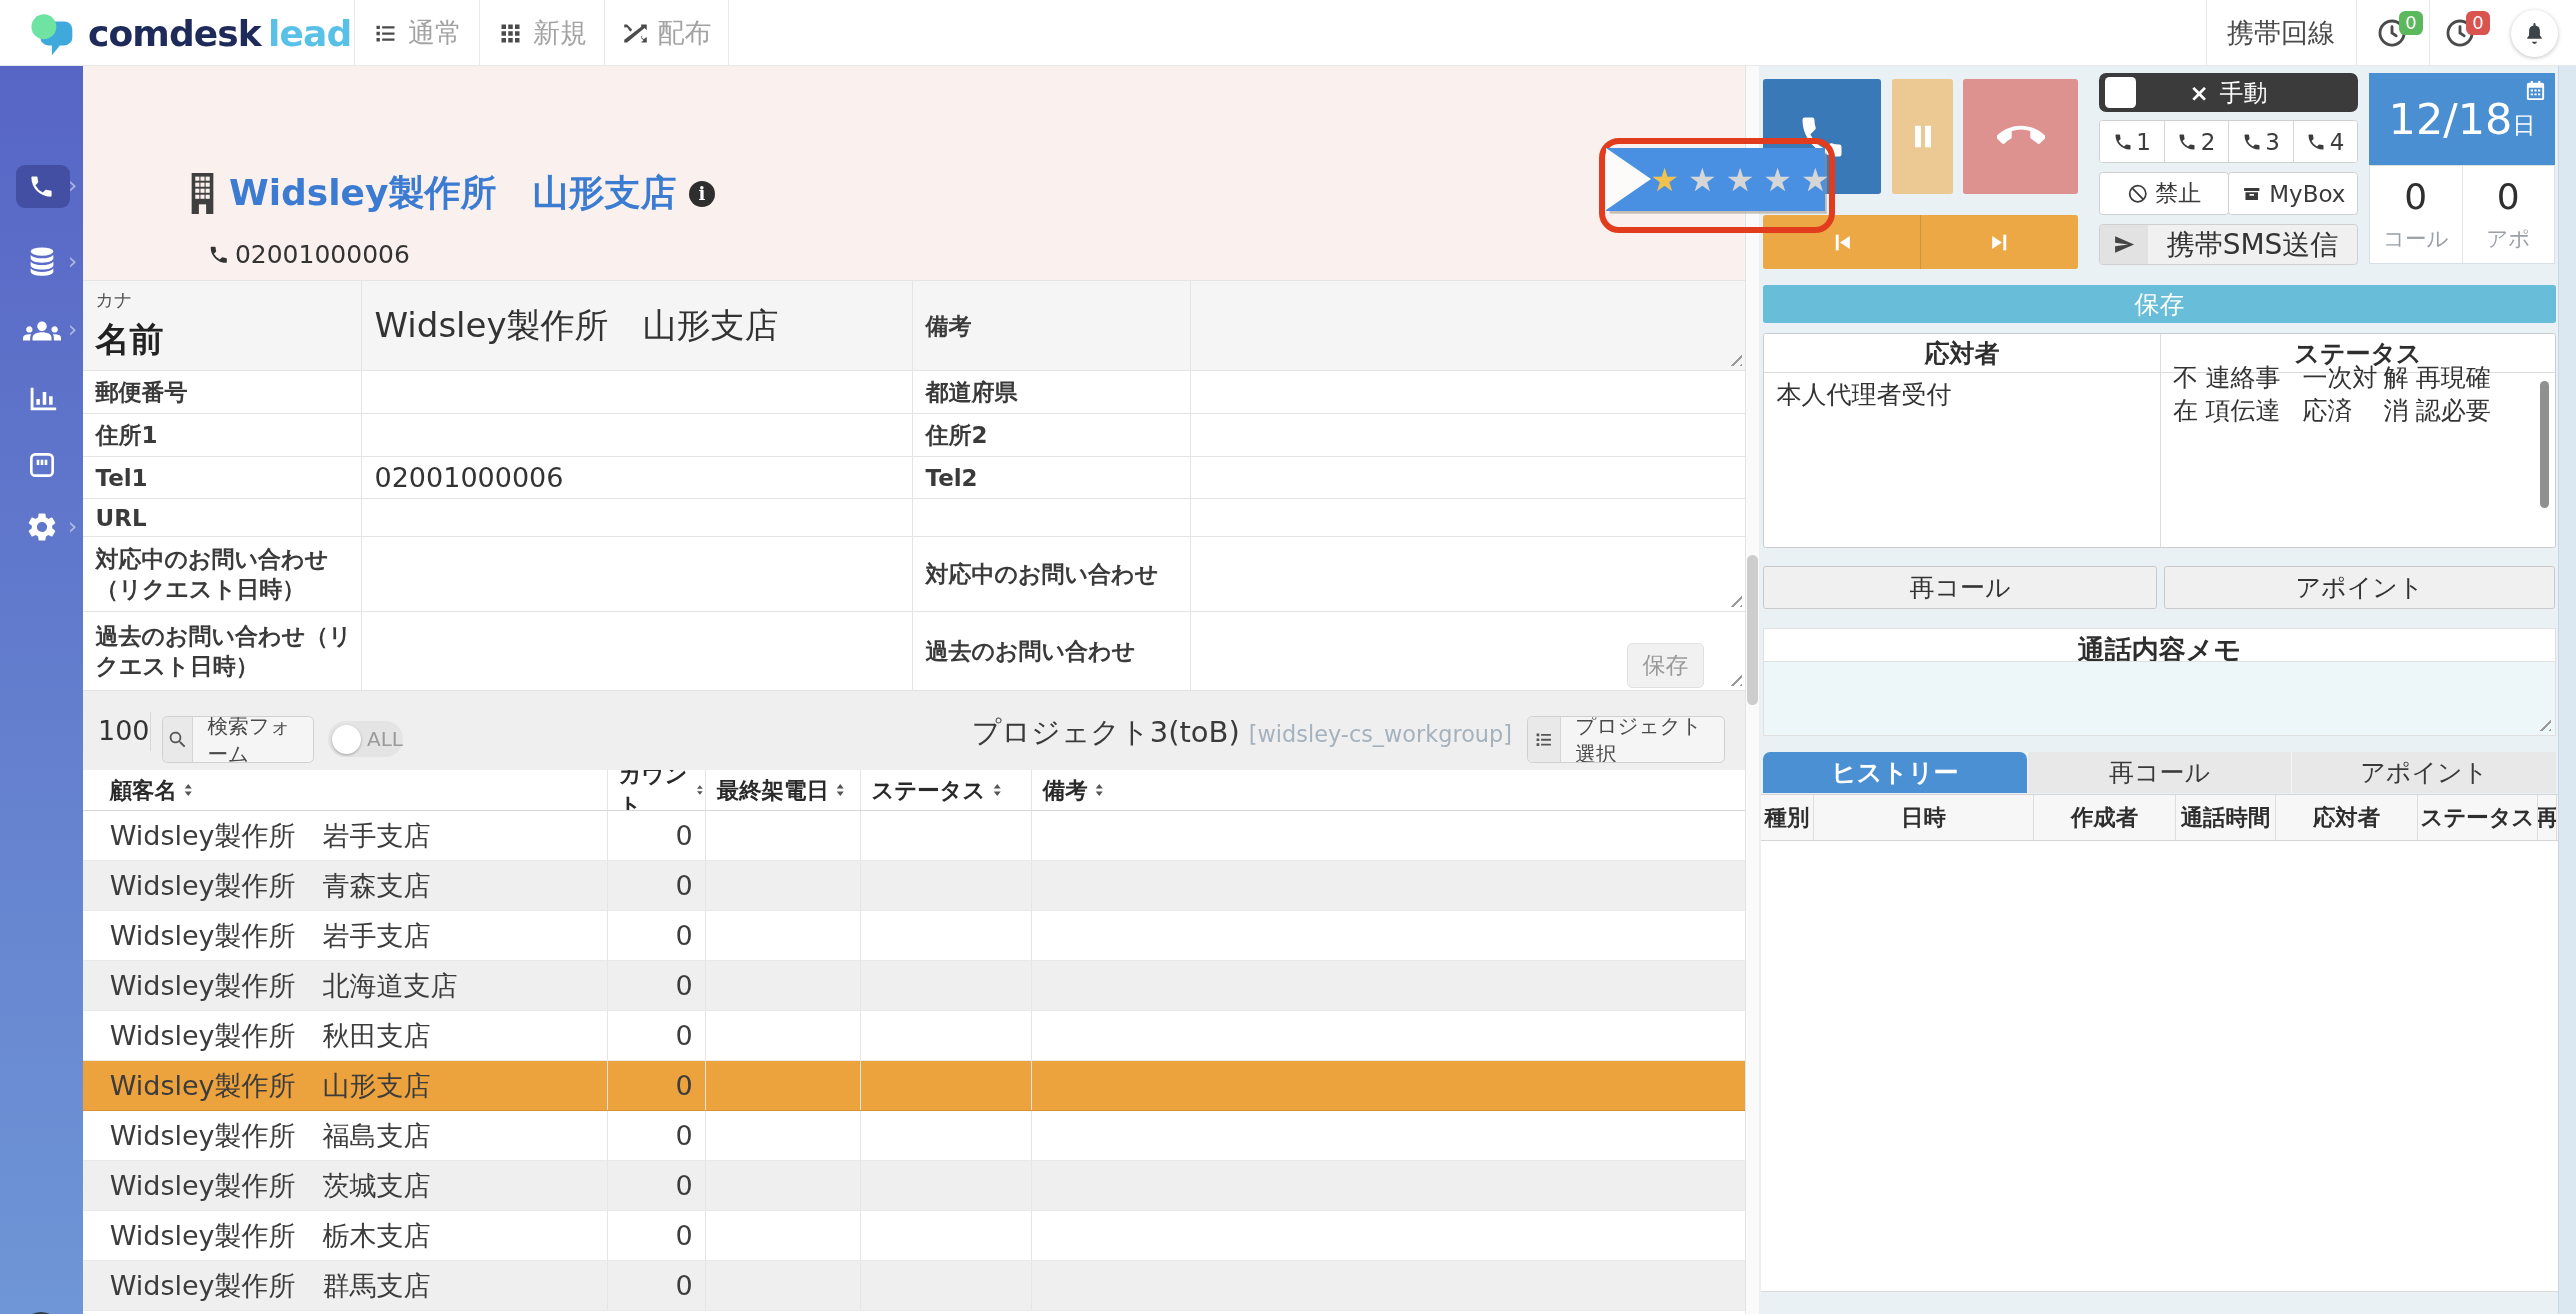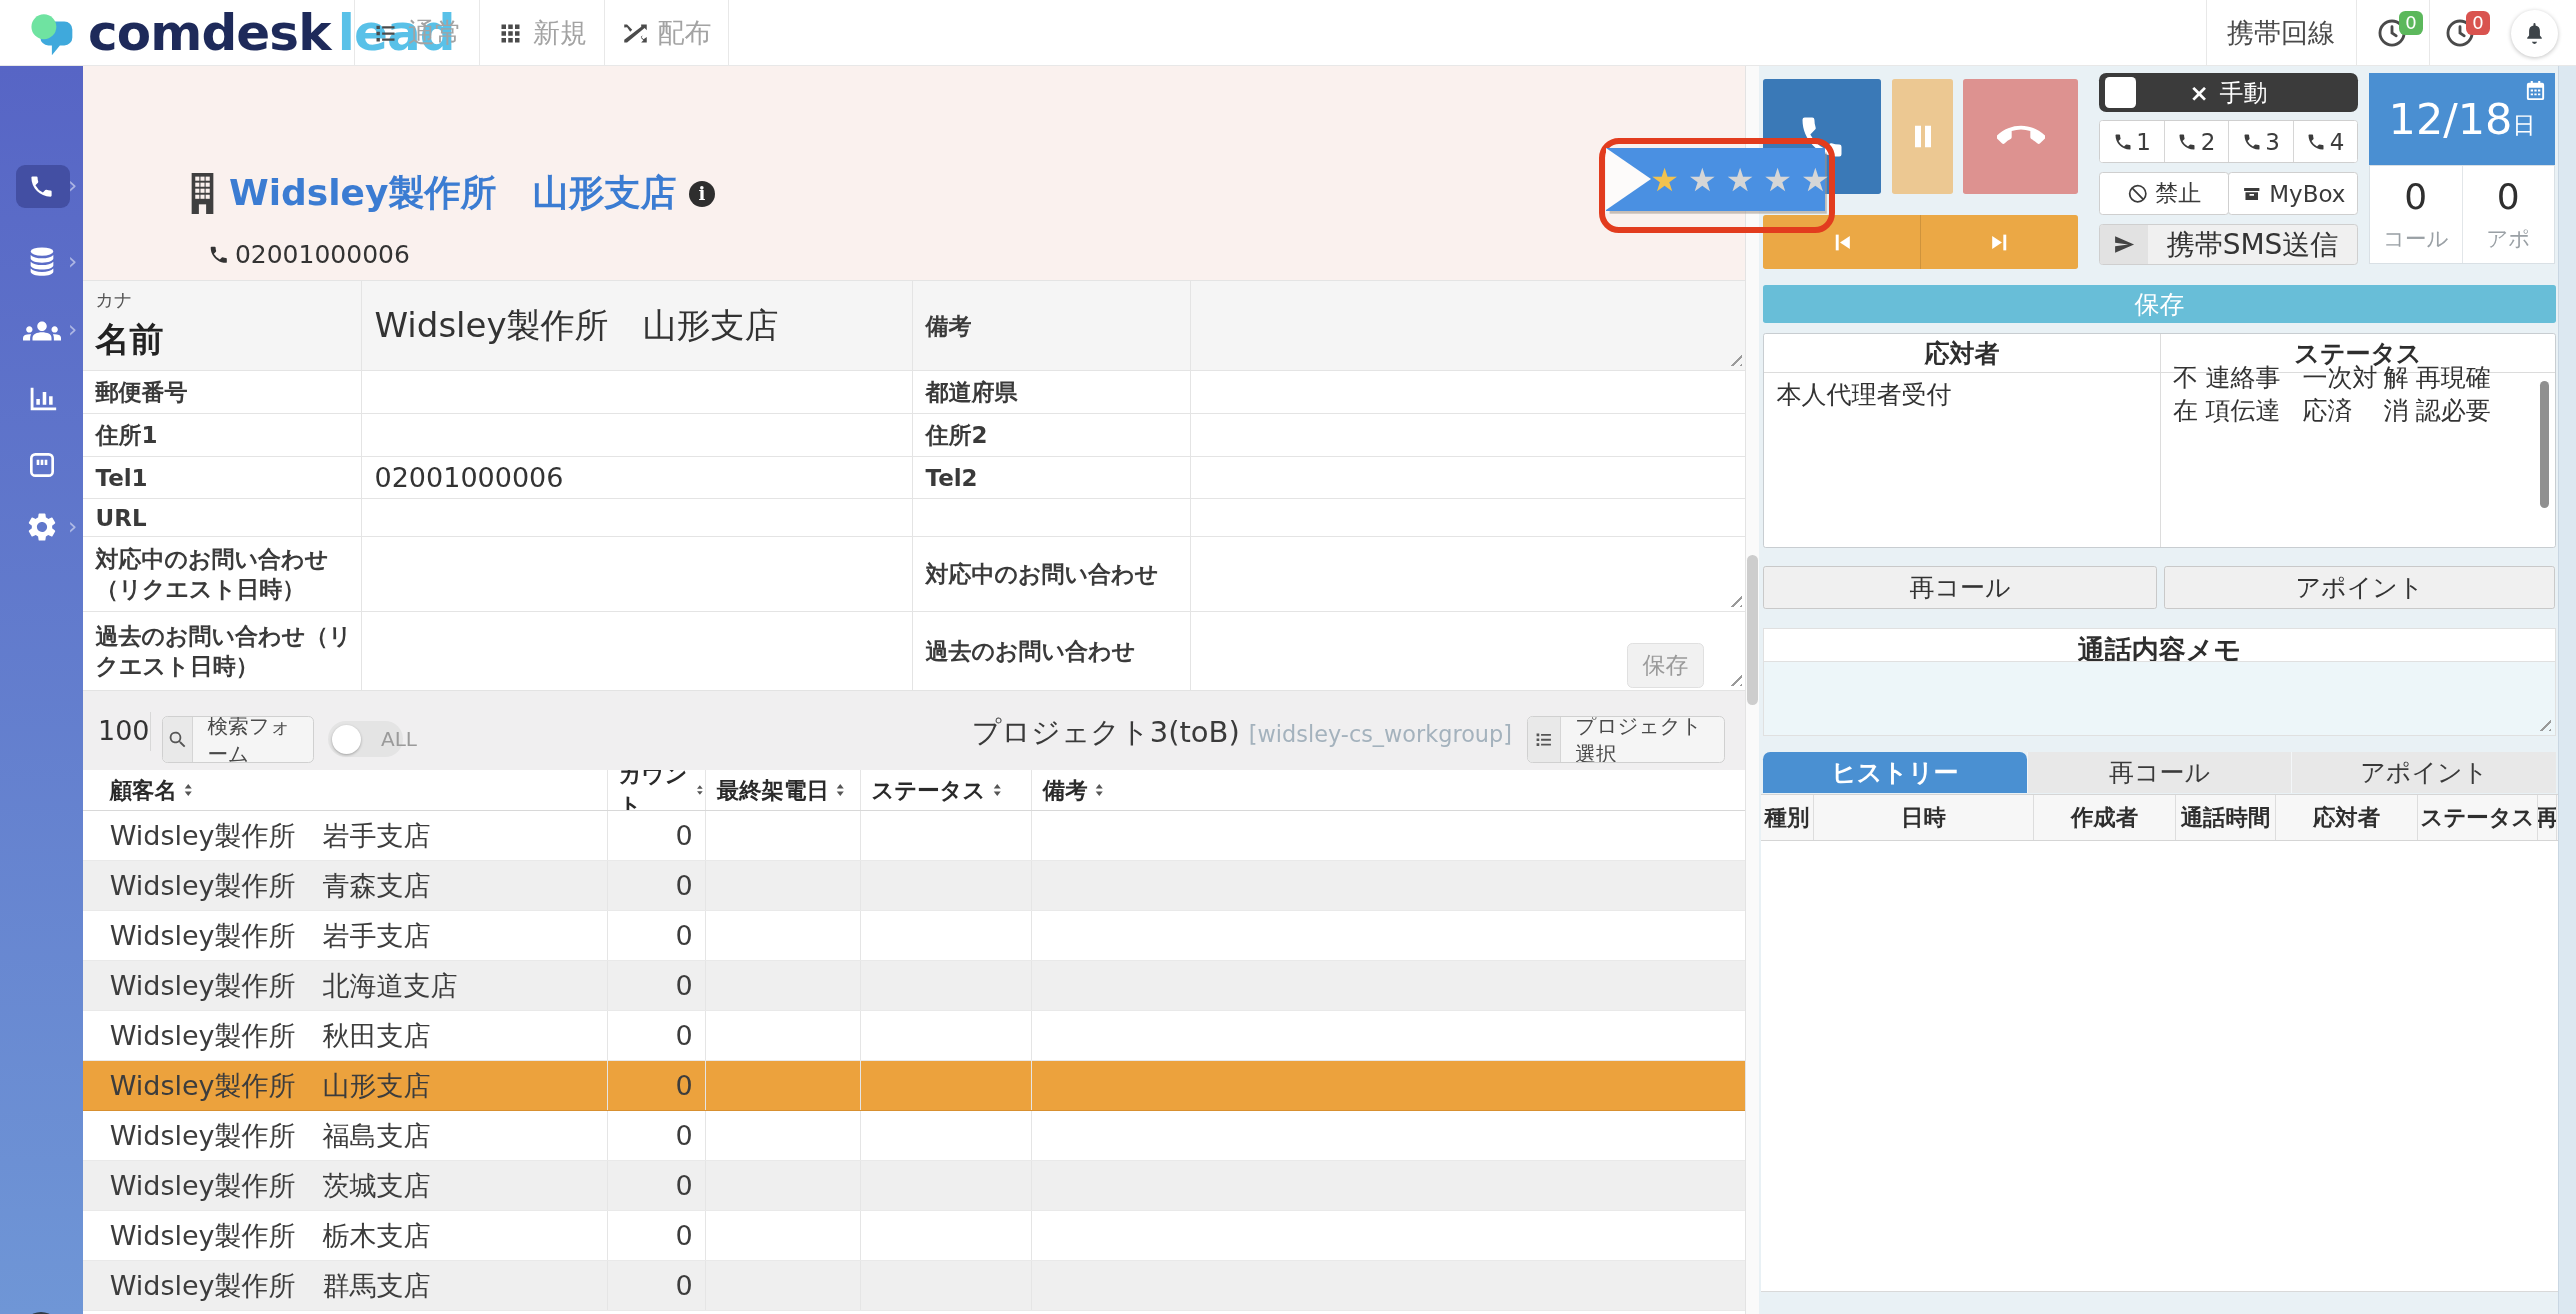--- a/index.html
+++ b/index.html
@@ -6,21 +6,21 @@
   html,body { width:2576px; height:1315px; overflow:hidden; background:#fff;
     font-family:"DejaVu Sans","Liberation Sans",sans-serif; color:#333; }
   #app { position:absolute; inset:0; width:2576px; height:1315px; }
   .abs { position:absolute; }
   .icon { display:inline-flex; align-items:center; justify-content:center; }
   .icon svg { width:100%; height:100%; display:block; }
 
   
   #topbar { left:0; top:0; width:2576px; height:66px; background:#fff; border-bottom:1.8px solid #e8e8e8; z-index:30; }
   #logo { left:27px; top:9px; width:48px; height:48px; }
-  #brand { left:88px; top:0; height:66px; display:flex; align-items:center; font-size:50px; font-weight:bold; letter-spacing:-0.9px; }
+  #brand { left:88px; top:0; height:66px; display:flex; align-items:center; font-size:36px; font-weight:bold; letter-spacing:-0.9px; }
   #brand .b1 { color:#1e2a5a; } #brand .b2 { color:#59c1e8; margin-left:7.2px; }
   #menu { left:354px; top:0; height:66px; display:flex; }
   .menu-item { width:125px; height:66px; display:flex; align-items:center; justify-content:center; gap:9px; border-left:0.9px solid #e8e8e8; }
   .menu-item:last-child { border-right:0.9px solid #e8e8e8; }
   .menu-item .icon { width:27px; height:27px; color:#4b4b4b; }
   .menu-item span.lbl { font-size:27px; color:#a3a3a3; }
   .tb-sep { top:0; width:0.9px; height:66px; background:#e8e8e8; }
   #line-label { left:2206px; top:0; width:150px; height:66px; display:flex; align-items:center; justify-content:center; font-size:27px; color:#4a4a4a; }
   .clock-wrap { top:16px; width:34px; height:34px; color:#4a4a4a; }
   .tb-badge { top:10.7px; width:24px; height:24px; border-radius:6.3px; color:#fff; font-size:18px; display:flex; align-items:center; justify-content:center; }
@@ -70,21 +70,21 @@
   #list-toolbar { left:83px; top:690px; width:1663px; height:81px; background:#f0eff0; border-top:0.9px solid #e3e3e3; }
   #lt-count { left:15px; top:24px; font-size:27px; color:#333; }
   #lt-div { left:67px; top:20.6px; width:0.9px; height:39px; background:#d8d8d8; }
   .lt-btn { top:25px; height:47px; background:#f5f5f5; border:0.9px solid #d0d0d0; border-radius:5.4px; display:flex; align-items:stretch; overflow:hidden; }
   .lt-btn .seg-ic { width:41px; background:#e9e9e9; border-right:0.9px solid #d5d5d5; display:flex; align-items:center; justify-content:center; color:#555; }
   .lt-btn .seg-ic .icon { width:21.5px; height:21.5px; }
   .lt-btn .seg-tx { display:flex; align-items:center; padding:0 14.3px; font-size:20.6px; color:#4a4a4a; }
   #lt-search { left:79px; width:152px; }
   #lt-toggle { left:245px; top:30px; width:75px; height:36px; background:#e4e4e4; border-radius:18px; }
   #lt-knob { left:3.6px; top:3.6px; width:29px; height:29px; border-radius:50%; background:#fff; box-shadow:0 0.9px 2.7px rgba(0,0,0,.3); }
-  #lt-all { left:39px; top:0; height:36px; display:flex; align-items:center; font-size:20px; color:#9a9a9a;margin-left:14px; }
+  #lt-all { left:39px; top:0; height:36px; display:flex; align-items:center; font-size:20px; color:#9a9a9a; }
   #lt-project { left:0; top:21.5px; width:1429px; display:flex; align-items:baseline; justify-content:flex-end; gap:9px; }
   #lt-project .pt { font-size:29px; color:#3a3a3a; }
   #lt-project .wg { font-size:22.4px; color:#a4b2bd; }
   #lt-select { left:1444px; width:198px; }
 
   
   #cust-table { left:83px; top:770px; width:1663px; height:545px; background:#fff; overflow:hidden; }
   .crow { display:flex; width:1663px;padding-left:16px; }
   #cust-head .crow { height:41px; border-bottom:1.8px solid #d8d8d8; background:#fff; }
   .ccell { padding-left:10.7px; display:flex; align-items:center; overflow:hidden; border-right:0.9px solid #e5e5e5; }

